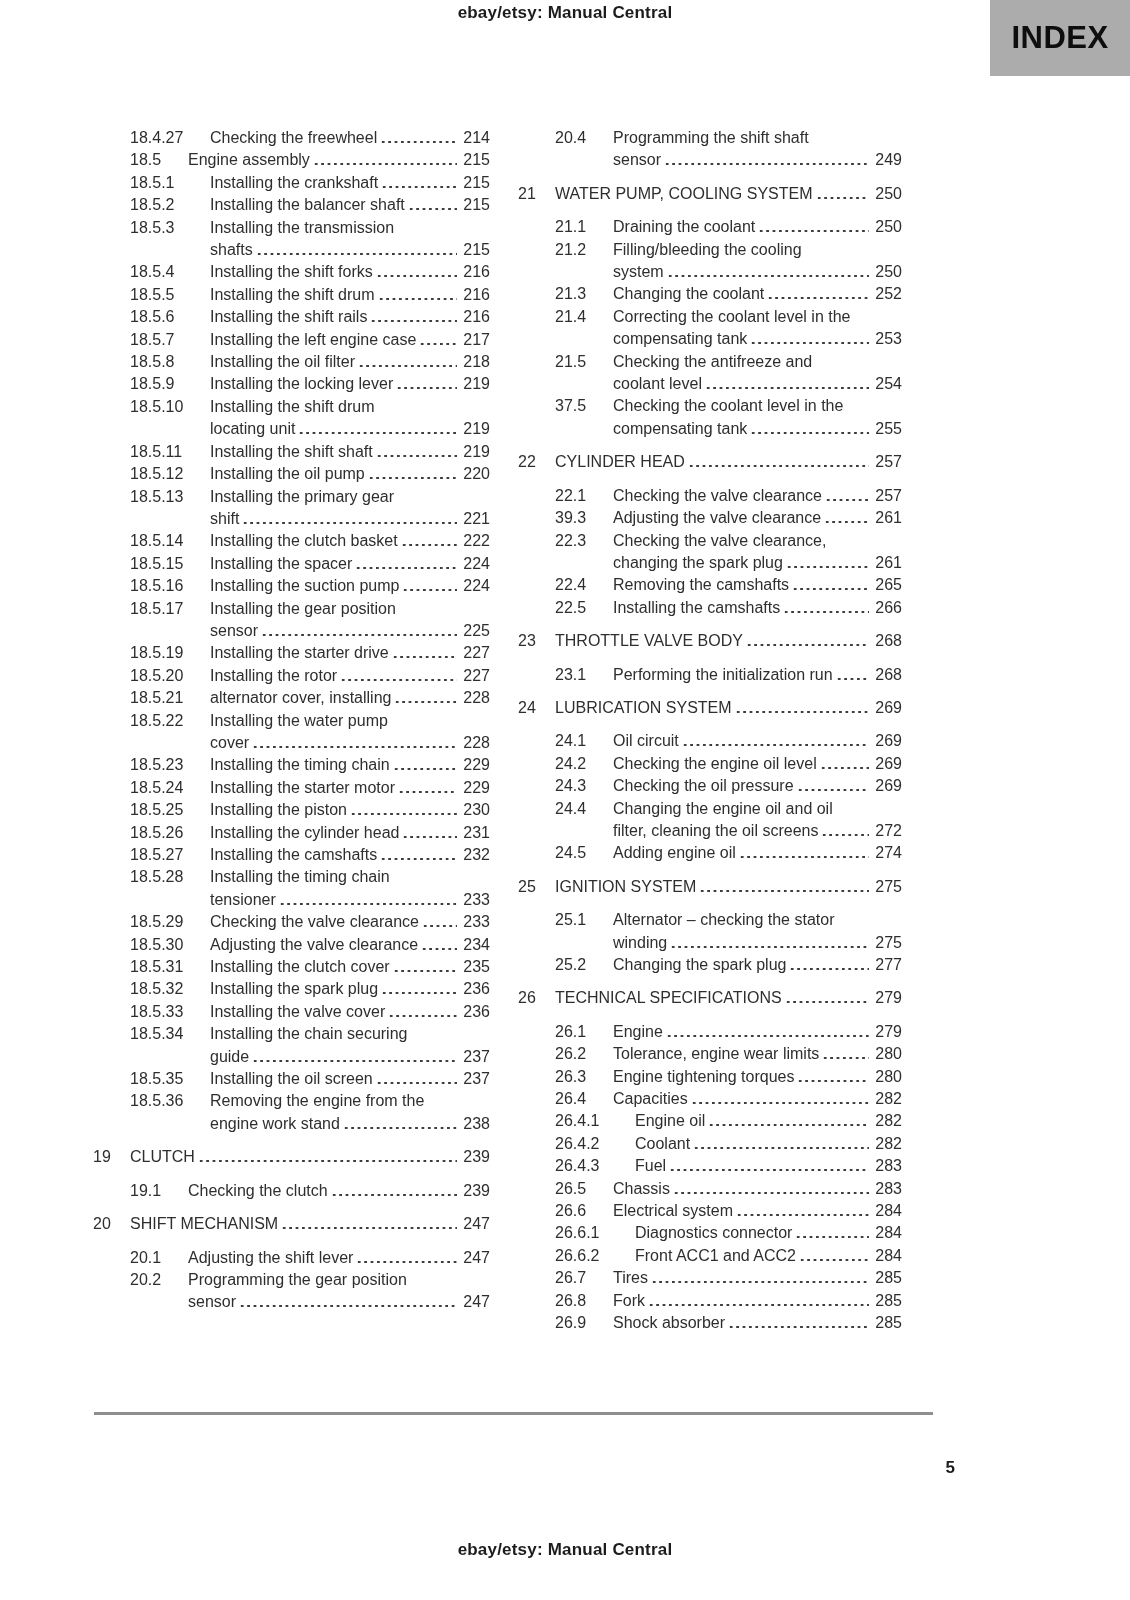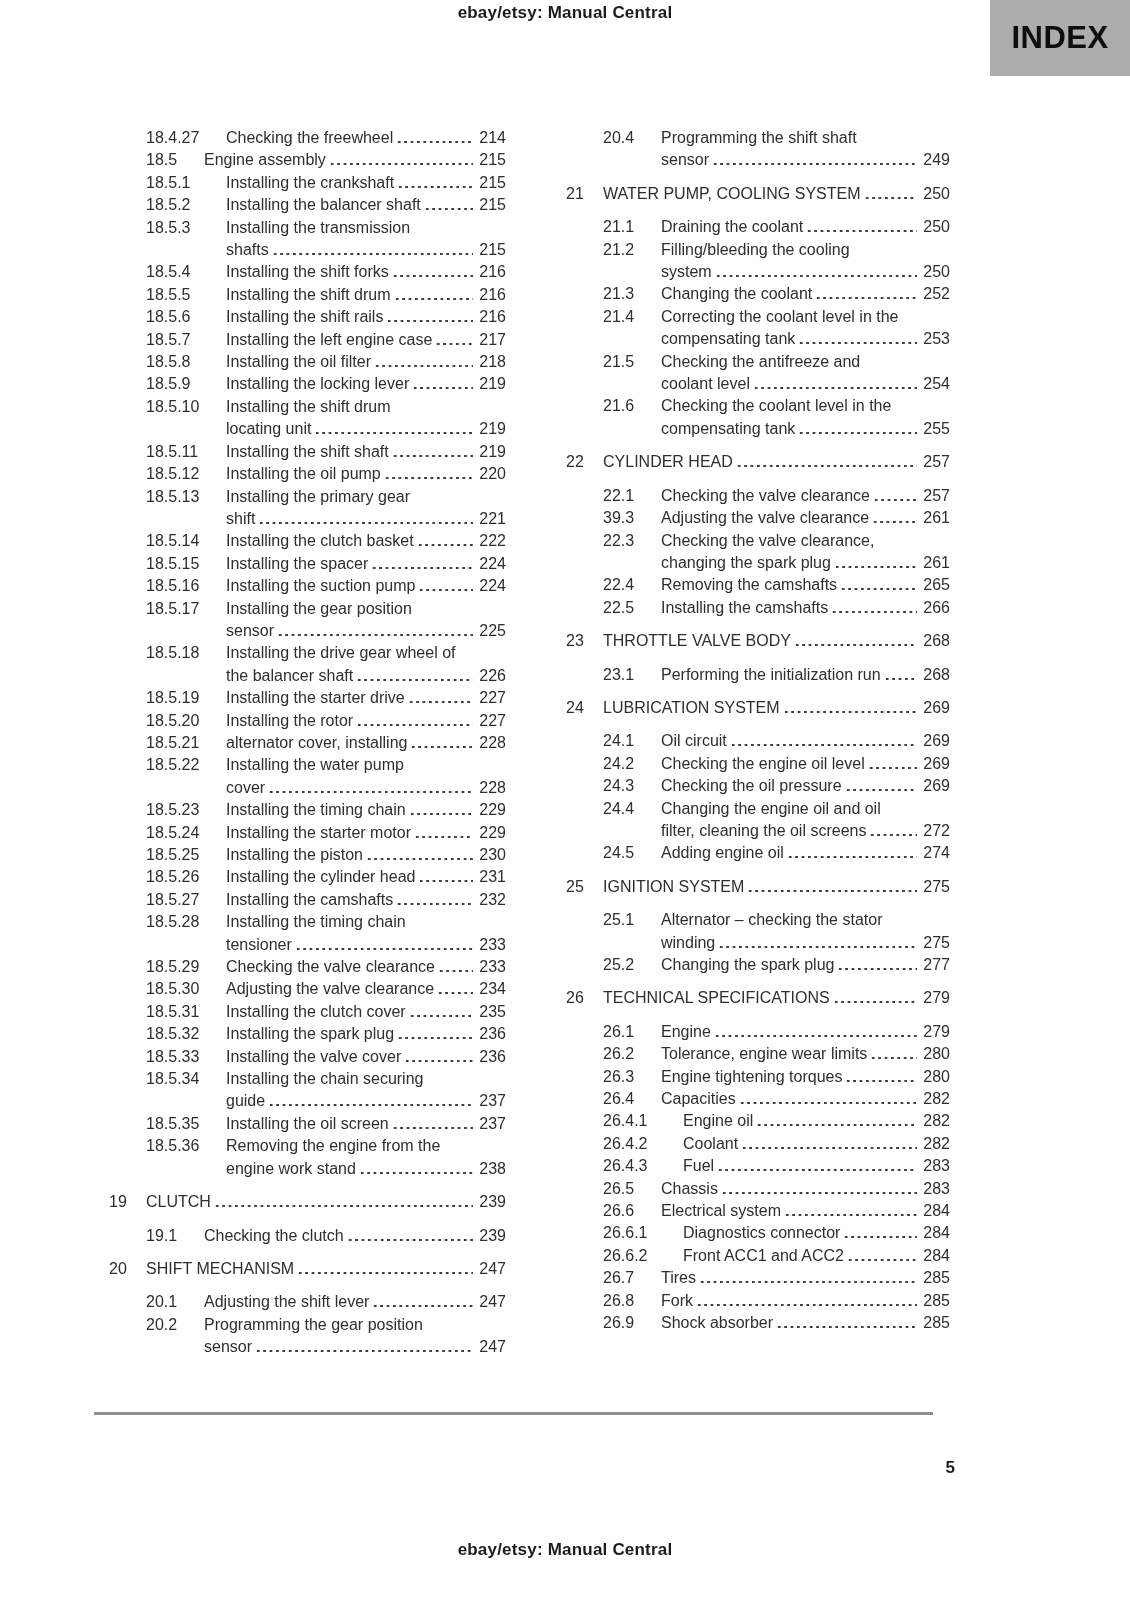--- a/index.html
+++ b/index.html
@@ -35,23 +35,23 @@
   .index-box span {
     font-size: 31px;
     font-weight: 700;
     color: #0e0e0e;
     letter-spacing: 0.5px;
     text-align: center;
   }
   .toc {
     position: absolute;
     top: 127px;
-    left: 109px;
+    left: 93px;
     display: flex;
-    gap: 60px;
+    gap: 28px;
   }
   .col { display: block; }
   .col1 { width: 397px; }
   .col2 { width: 384px; }
   .entry {
     display: flex;
     font-size: 16px;
     line-height: 22.4px;
     color: #2e2e2e;
   }
@@ -304,31 +304,20 @@
           <div class="body">
             <div class="tline">Installing the gear position</div>
             <div class="tline last">
               <span class="t">sensor</span>
               <span class="dots"></span>
               <span class="pg">225</span>
             </div>
           </div>
         </div>
         <div class="entry lvl3">
-          <div class="num">18.5.18</div>
-          <div class="body">
-            <div class="tline">Installing the drive gear wheel of</div>
-            <div class="tline last">
-              <span class="t">the balancer shaft</span>
-              <span class="dots"></span>
-              <span class="pg">226</span>
-            </div>
-          </div>
-        </div>
-        <div class="entry lvl3">
           <div class="num">18.5.19</div>
           <div class="body">
             <div class="tline last">
               <span class="t">Installing the starter drive</span>
               <span class="dots"></span>
               <span class="pg">227</span>
             </div>
           </div>
         </div>
         <div class="entry lvl3">
@@ -626,21 +615,21 @@
           <div class="body">
             <div class="tline">Checking the antifreeze and</div>
             <div class="tline last">
               <span class="t">coolant level</span>
               <span class="dots"></span>
               <span class="pg">254</span>
             </div>
           </div>
         </div>
         <div class="entry lvl2">
-          <div class="num">21.6</div>
+          <div class="num">37.5</div>
           <div class="body">
             <div class="tline">Checking the coolant level in the</div>
             <div class="tline last">
               <span class="t">compensating tank</span>
               <span class="dots"></span>
               <span class="pg">255</span>
             </div>
           </div>
         </div>
         <div class="entry lvl1">

